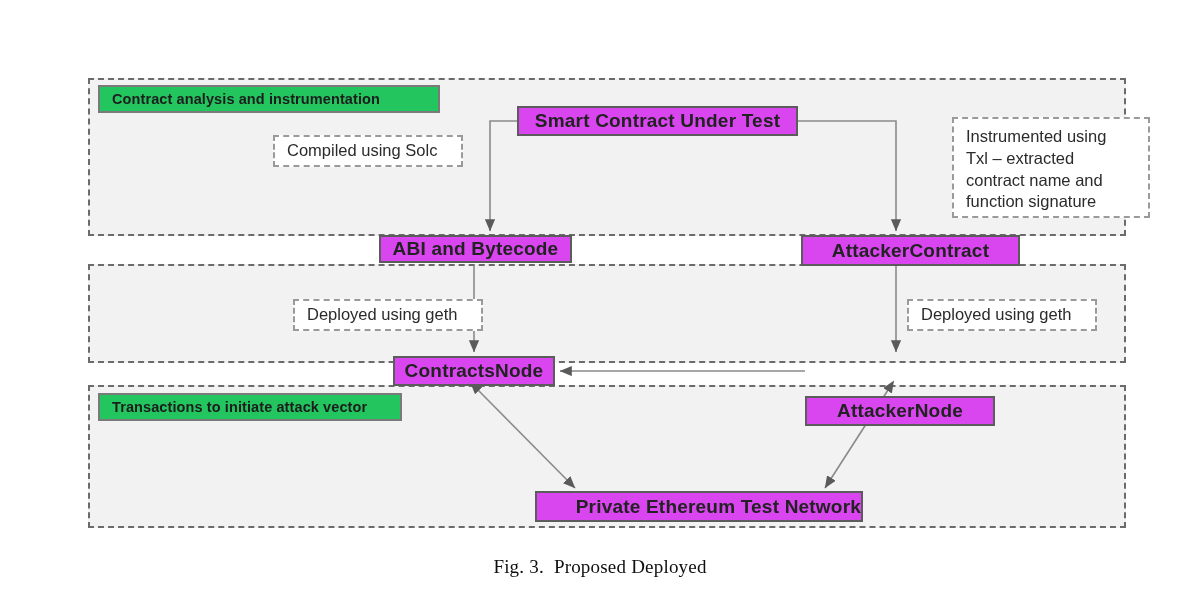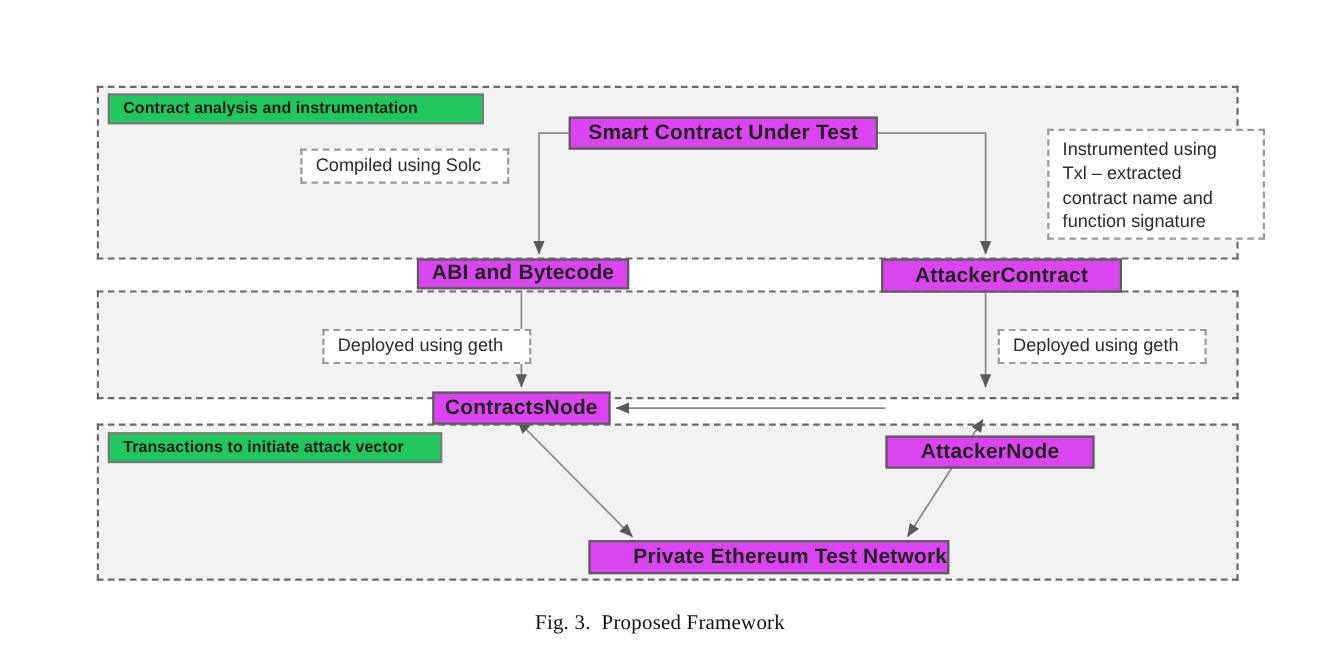--- a/index.html
+++ b/index.html
@@ -179,16 +179,16 @@
 
   <div class="node" style="left:805px; top:356px; width:190px; height:30px;margin-top:40px;">
     <span>AttackerNode</span>
   </div>
 
   <div class="node" style="left:535px; top:491px; width:328px; height:31px;justify-content:flex-end;">
     <span>Private Ethereum Test Network</span>
   </div>
 
   <div class="caption">
-    <span>Fig. 3.</span><span class="cap-gap"></span><span>Proposed Framework</span>
+    <span>Fig. 3.</span><span class="cap-gap"></span><span>Proposed Deployed</span>
   </div>
 
 </div>
 
 </body></html>

